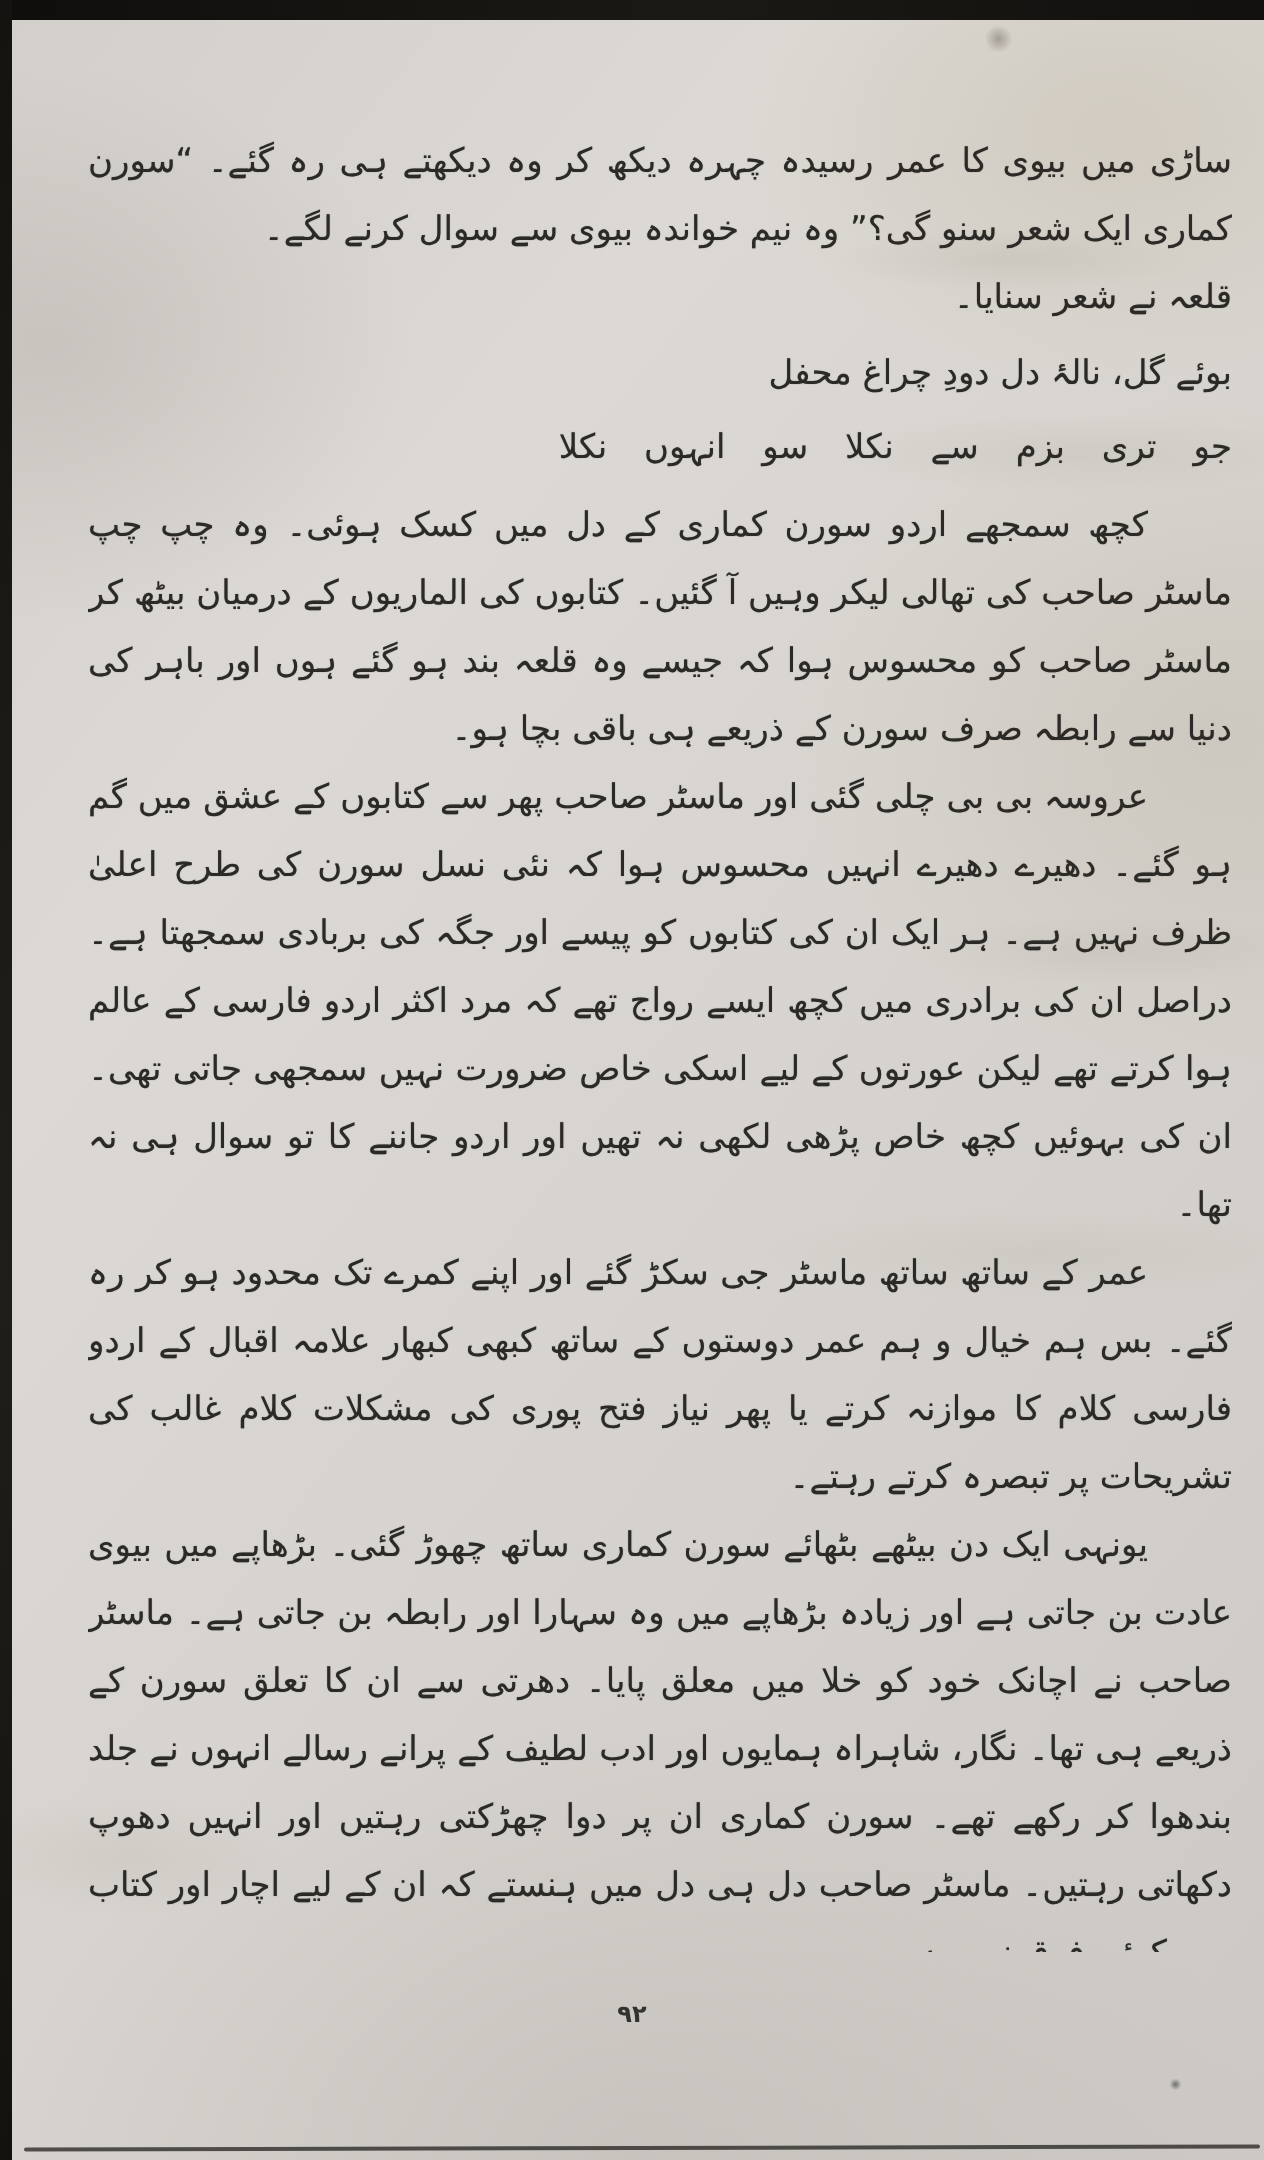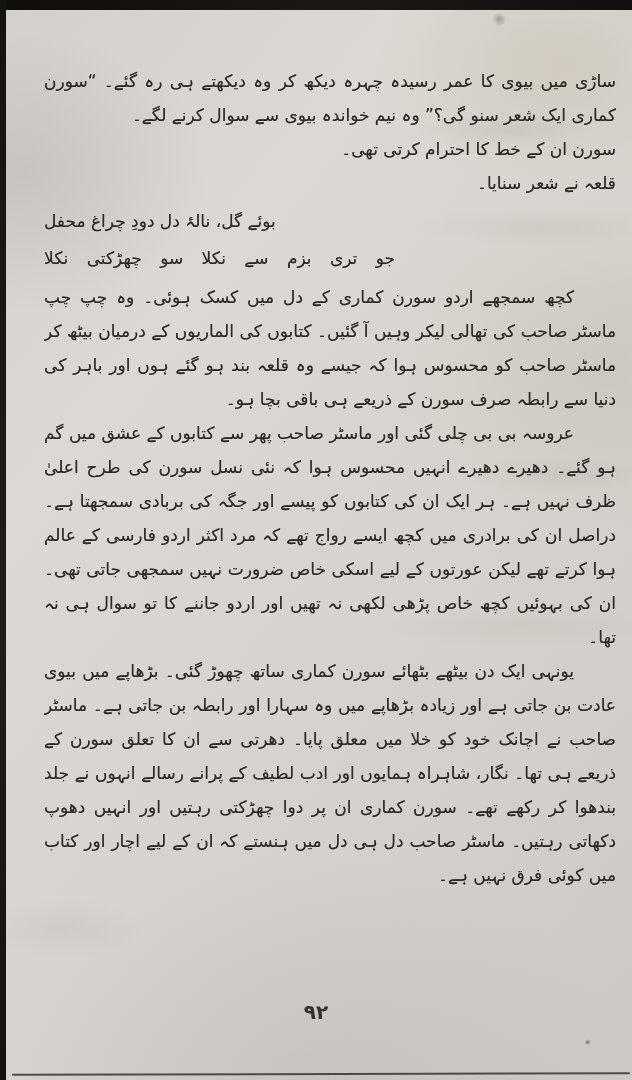--- a/index.html
+++ b/index.html
@@ -51,55 +51,55 @@
     overflow: hidden;
     direction: rtl;
     text-align: justify;
     font-size: 17px;
     line-height: 34px;
     color: #2c2a26;
     text-shadow: 0 0 0.5px rgba(44,42,38,0.55);
   }
   .para { margin: 0; padding: 0; }
   .para.indent { text-indent: 42px; }
-  .verse { text-align: left; margin: 3px 0; }
+  .verse { text-align: right; margin: 3px 0; }
   .verse-line { line-height: 37px; }
   .verse-line.spread { word-spacing: 13px; }
   .page-number {
     position: absolute; top: 1000px; left: 0; right: 0;
     text-align: center;
-    font-size: 20px; font-weight: bold;
+    font-size: 12px; font-weight: bold;
     color: #34322e;
     letter-spacing: 1px;
   }
 </style>
 </head>
 <body>
 
 <div id="screenshot">
   <div class="paper">
 
     <div class="paper-texture"></div>
 
     <div class="text-block">
       <p class="para">ساڑی میں بیوی کا عمر رسیدہ چہرہ دیکھ کر وہ دیکھتے ہی رہ گئے۔ “سورن کماری ایک شعر سنو گی؟” وہ نیم خواندہ بیوی سے سوال کرنے لگے۔</p>
 
-      <p class="para">سورن ان کے خط کا احترام کرتی تھی۔</p>
 
       <p class="para">قلعہ نے شعر سنایا۔</p>
 
       <div class="verse">
         <div class="verse-line">بوئے گل، نالۂ دل دودِ چراغ محفل</div>
-        <div class="verse-line spread">جو تری بزم سے نکلا سو چھڑکتی نکلا</div>
+        <div class="verse-line spread">جو تری بزم سے نکلا سو انہوں نکلا</div>
       </div>
 
       <p class="para indent">کچھ سمجھے اردو سورن کماری کے دل میں کسک ہوئی۔ وہ چپ چپ ماسٹر صاحب کی تھالی لیکر وہیں آ گئیں۔ کتابوں کی الماریوں کے درمیان بیٹھ کر ماسٹر صاحب کو محسوس ہوا کہ جیسے وہ قلعہ بند ہو گئے ہوں اور باہر کی دنیا سے رابطہ صرف سورن کے ذریعے ہی باقی بچا ہو۔</p>
 
       <p class="para indent">عروسہ بی بی چلی گئی اور ماسٹر صاحب پھر سے کتابوں کے عشق میں گم ہو گئے۔ دھیرے دھیرے انہیں محسوس ہوا کہ نئی نسل سورن کی طرح اعلیٰ ظرف نہیں ہے۔ ہر ایک ان کی کتابوں کو پیسے اور جگہ کی بربادی سمجھتا ہے۔ دراصل ان کی برادری میں کچھ ایسے رواج تھے کہ مرد اکثر اردو فارسی کے عالم ہوا کرتے تھے لیکن عورتوں کے لیے اسکی خاص ضرورت نہیں سمجھی جاتی تھی۔ ان کی بہوئیں کچھ خاص پڑھی لکھی نہ تھیں اور اردو جاننے کا تو سوال ہی نہ تھا۔</p>
 
+      <p class="para indent">عمر کے ساتھ ساتھ ماسٹر جی سکڑ گئے اور اپنے کمرے تک محدود ہو کر رہ گئے۔ بس ہم خیال و ہم عمر دوستوں کے ساتھ کبھی کبھار علامہ اقبال کے اردو فارسی کلام کا موازنہ کرتے یا پھر نیاز فتح پوری کی مشکلات کلام غالب کی تشریحات پر تبصرہ کرتے رہتے۔</p>
 
       <p class="para indent">یونہی ایک دن بیٹھے بٹھائے سورن کماری ساتھ چھوڑ گئی۔ بڑھاپے میں بیوی عادت بن جاتی ہے اور زیادہ بڑھاپے میں وہ سہارا اور رابطہ بن جاتی ہے۔ ماسٹر صاحب نے اچانک خود کو خلا میں معلق پایا۔ دھرتی سے ان کا تعلق سورن کے ذریعے ہی تھا۔ نگار، شاہراہ ہمایوں اور ادب لطیف کے پرانے رسالے انہوں نے جلد بندھوا کر رکھے تھے۔ سورن کماری ان پر دوا چھڑکتی رہتیں اور انہیں دھوپ دکھاتی رہتیں۔ ماسٹر صاحب دل ہی دل میں ہنستے کہ ان کے لیے اچار اور کتاب میں کوئی فرق نہیں ہے۔</p>
     </div>
 
     <div class="page-number">٩٢</div>
 
     <div class="edge-top"></div>
     <div class="edge-left"></div>
     <div class="edge-bottom"></div>
   </div>

